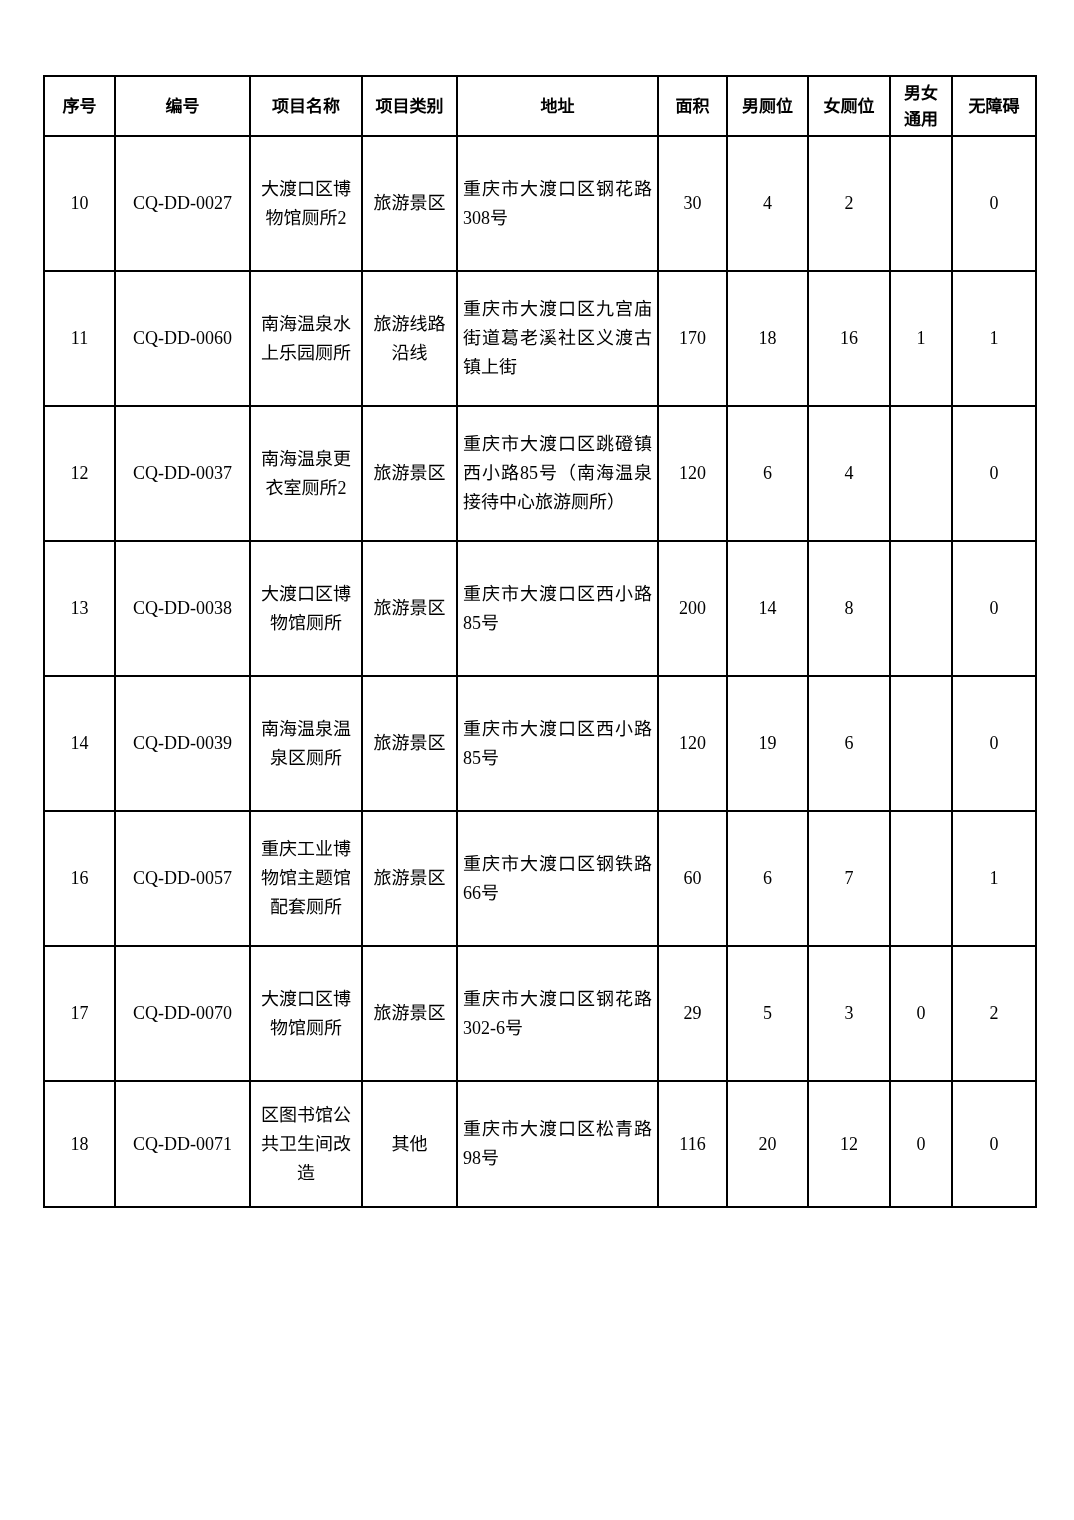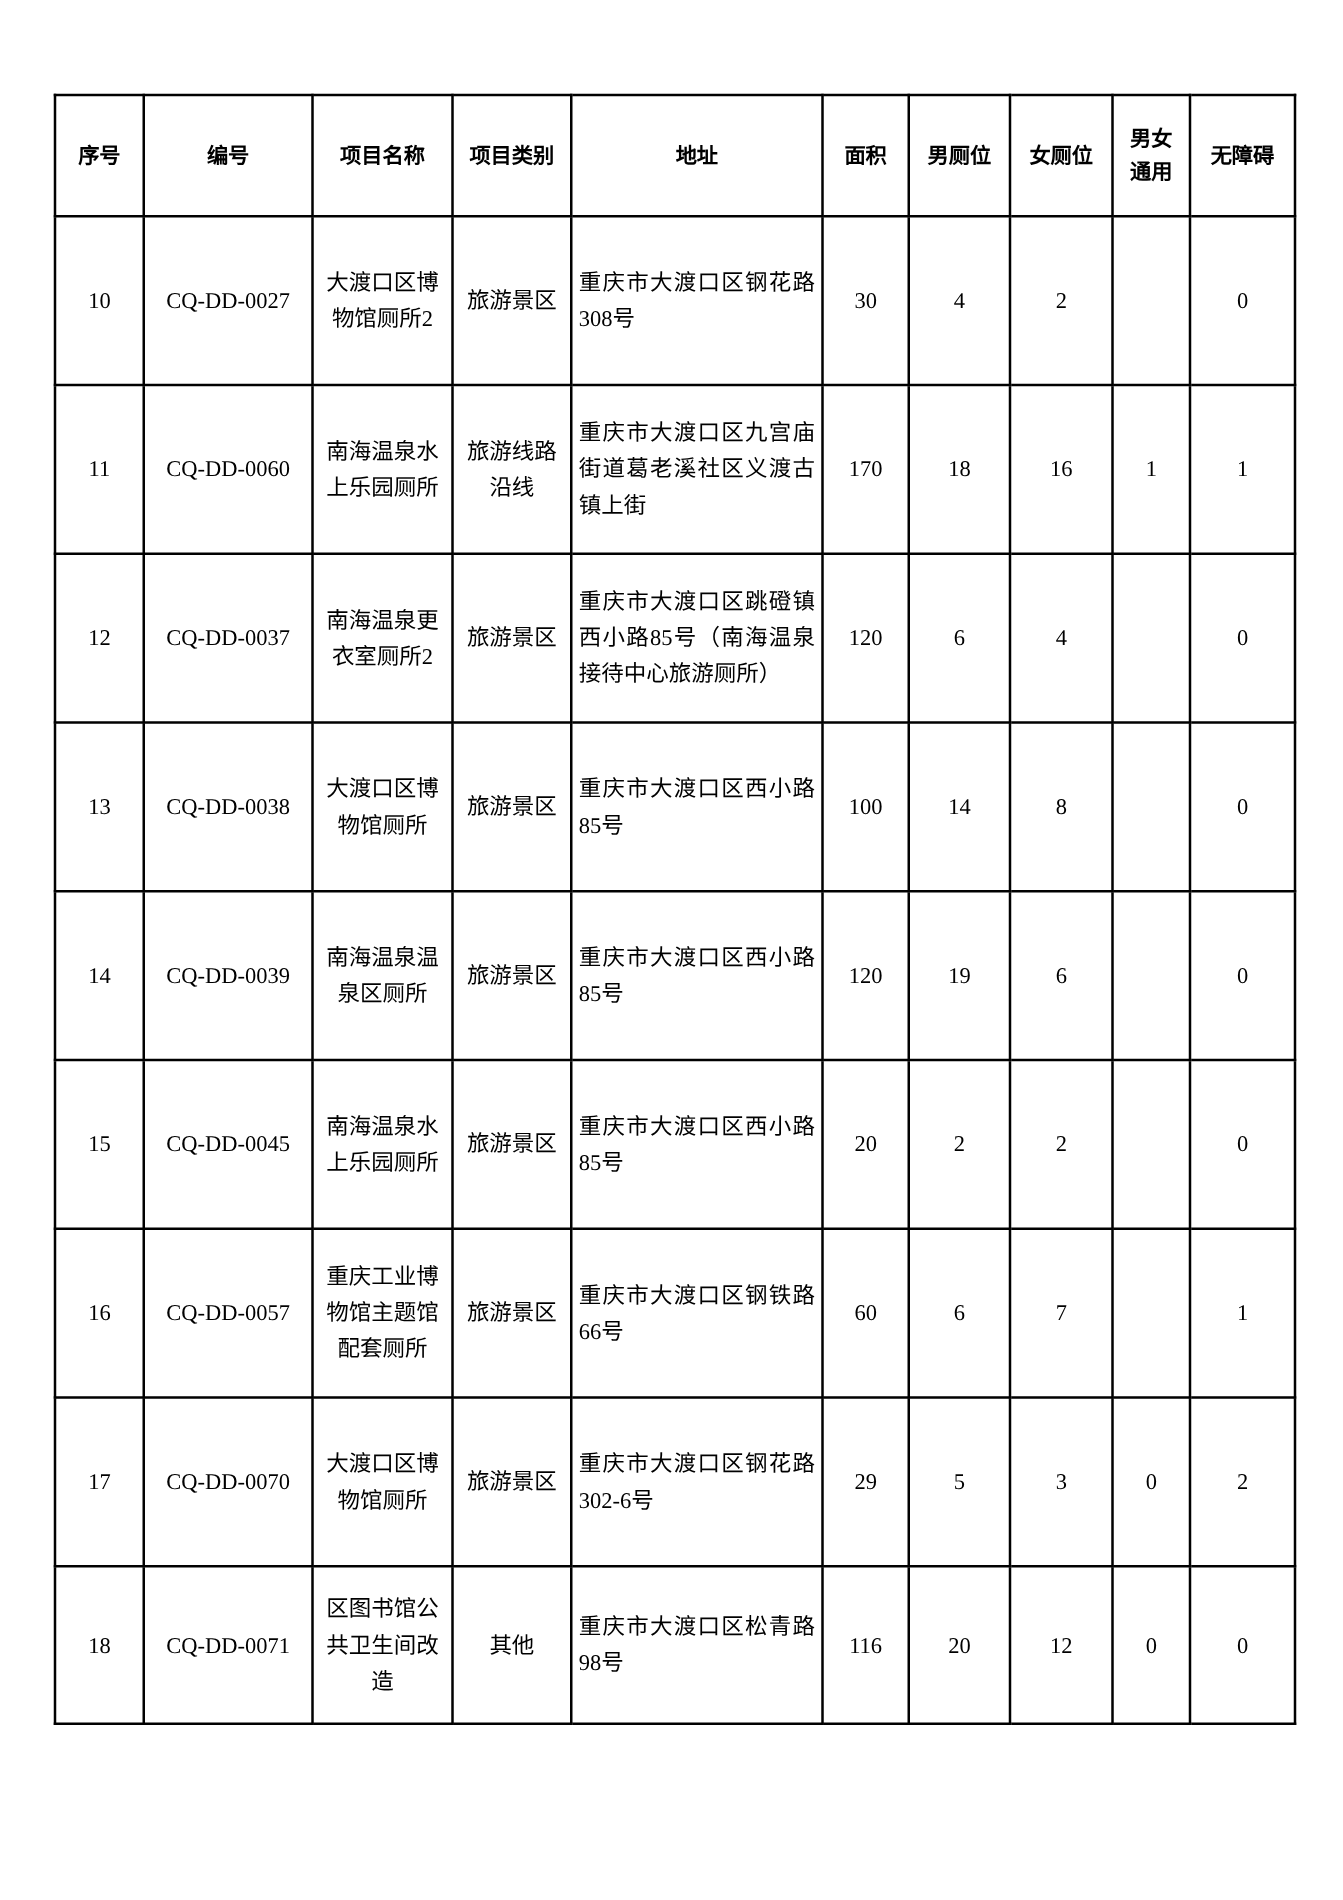--- a/index.html
+++ b/index.html
@@ -22,21 +22,21 @@
     border-collapse: collapse;
     table-layout: fixed;
   }
   .doc-table th,
   .doc-table td {
     border: 2px solid #000000;
     vertical-align: middle;
     overflow: hidden;
     word-break: normal;
   }
-  .doc-table thead tr { height: 97px; }
+  .doc-table thead tr { height: 60px; }
   .doc-table tbody tr { height: 135px; }
   .doc-table tbody tr:last-child { height: 126px; }
   .doc-table th {
     font-family: "DejaVu Sans", "Liberation Sans", sans-serif;
     font-weight: bold;
     font-size: 17px;
     line-height: 26px;
     text-align: center;
     padding: 0 6px;
   }
@@ -130,47 +130,35 @@
         <td class="col-female">4</td>
         <td class="col-unisex"></td>
         <td class="col-accessible">0</td>
       </tr>
       <tr>
         <td class="col-index">13</td>
         <td class="col-code">CQ-DD-0038</td>
         <td class="col-name">大渡口区博物馆厕所</td>
         <td class="col-category">旅游景区</td>
         <td class="col-address">重庆市大渡口区西小路85号</td>
-        <td class="col-area">100</td>
+        <td class="col-area">200</td>
         <td class="col-male">14</td>
         <td class="col-female">8</td>
         <td class="col-unisex"></td>
         <td class="col-accessible">0</td>
       </tr>
       <tr>
         <td class="col-index">14</td>
         <td class="col-code">CQ-DD-0039</td>
         <td class="col-name">南海温泉温泉区厕所</td>
         <td class="col-category">旅游景区</td>
         <td class="col-address">重庆市大渡口区西小路85号</td>
         <td class="col-area">120</td>
         <td class="col-male">19</td>
         <td class="col-female">6</td>
-        <td class="col-unisex"></td>
-        <td class="col-accessible">0</td>
-      </tr>
-      <tr>
-        <td class="col-index">15</td>
-        <td class="col-code">CQ-DD-0045</td>
-        <td class="col-name">南海温泉水上乐园厕所</td>
-        <td class="col-category">旅游景区</td>
-        <td class="col-address">重庆市大渡口区西小路85号</td>
-        <td class="col-area">20</td>
-        <td class="col-male">2</td>
-        <td class="col-female">2</td>
         <td class="col-unisex"></td>
         <td class="col-accessible">0</td>
       </tr>
       <tr>
         <td class="col-index">16</td>
         <td class="col-code">CQ-DD-0057</td>
         <td class="col-name">重庆工业博物馆主题馆配套厕所</td>
         <td class="col-category">旅游景区</td>
         <td class="col-address">重庆市大渡口区钢铁路66号</td>
         <td class="col-area">60</td>

